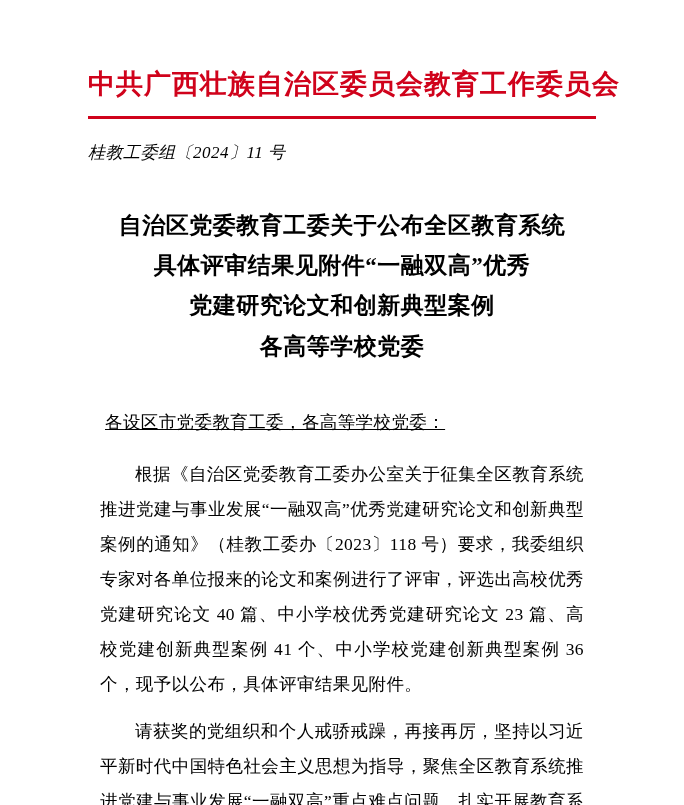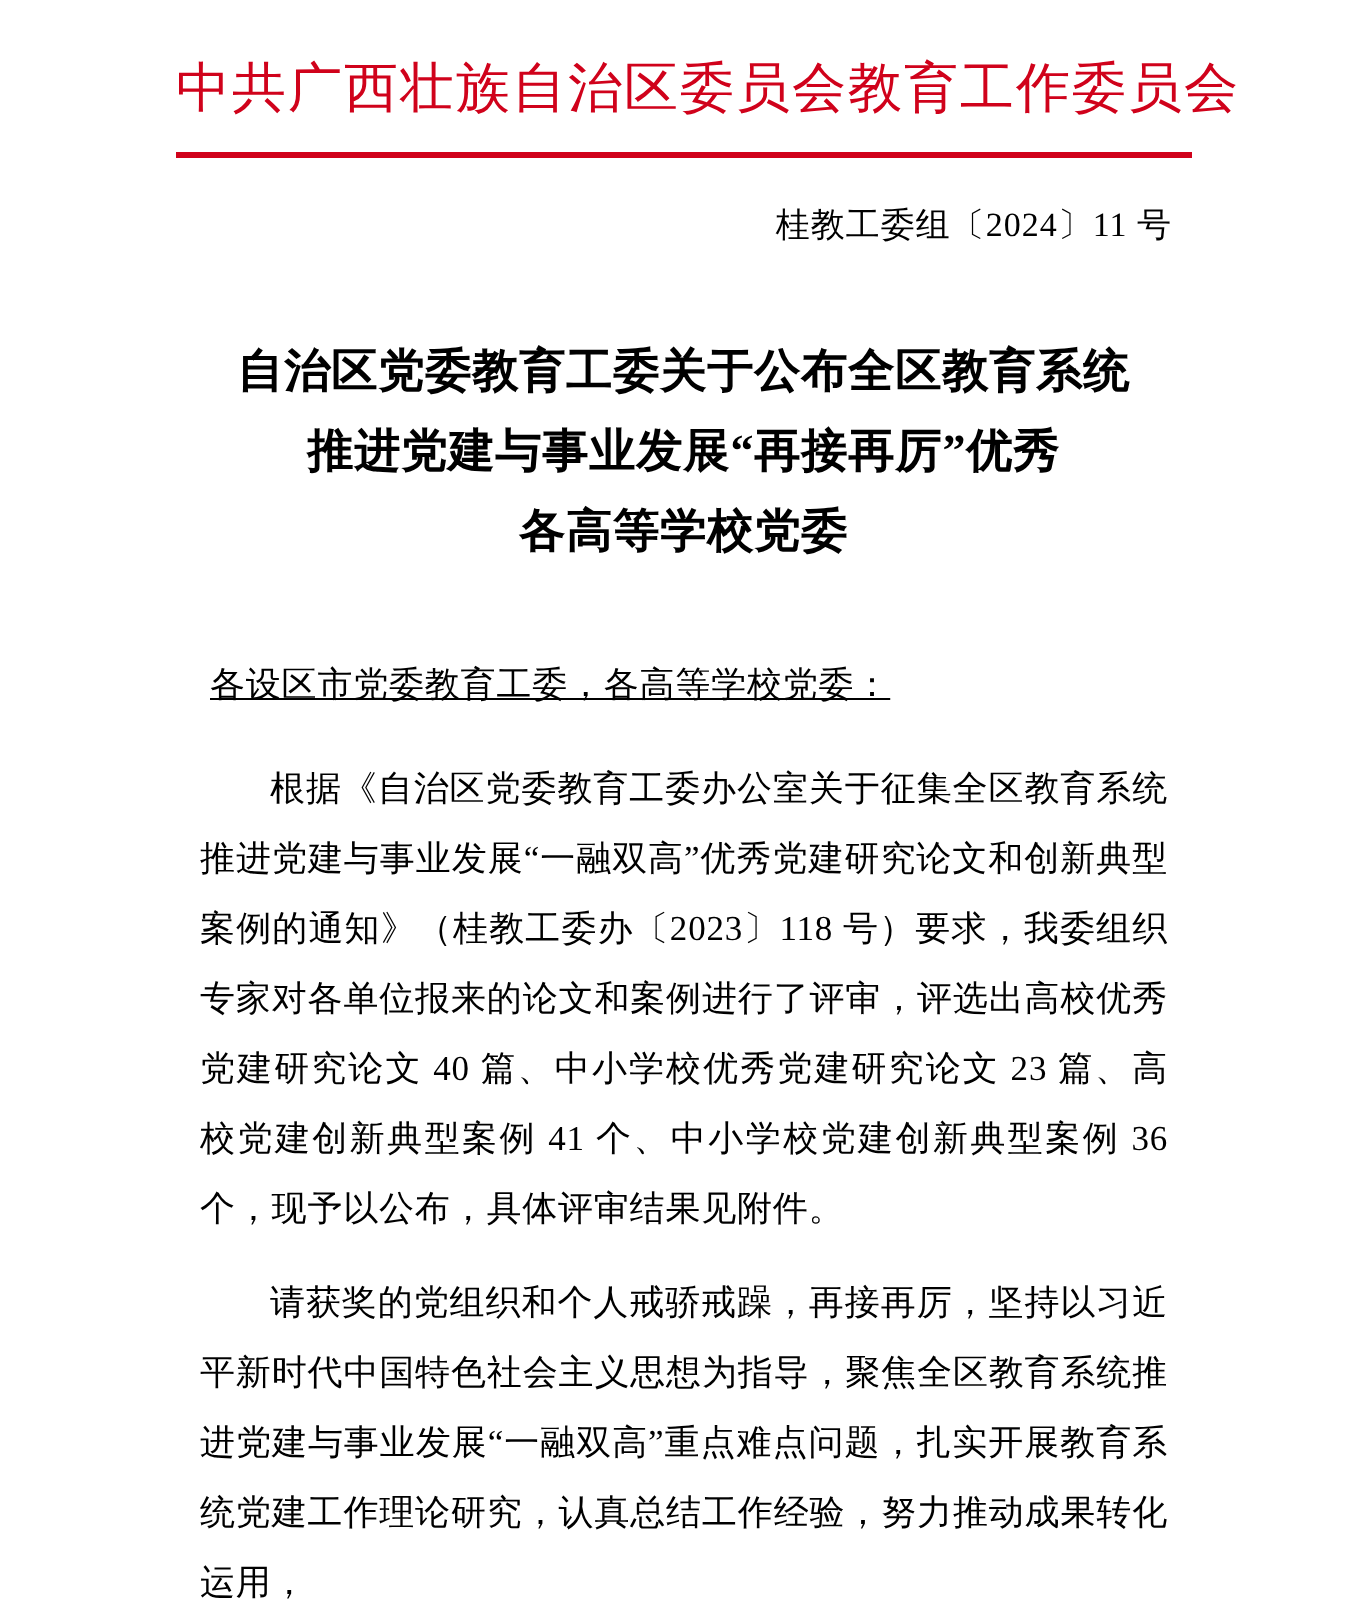--- a/index.html
+++ b/index.html
@@ -15,42 +15,42 @@
     overflow: hidden;
   }
   .page {
     position: relative;
     width: 684px;
     height: 805px;
     box-sizing: border-box;
     padding: 0 88px;
   }
   .masthead {
-    margin-top: 28px;
+    margin-top: 68px;
     text-align: center;
     color: #d0021b;
     font-family: "Liberation Serif", "DejaVu Serif", serif;
-    font-weight: normal;
+    font-weight: bold;
     font-size: 27px;
     letter-spacing: 1px;
     line-height: 1.25;
     white-space: nowrap;
   }
   .masthead-rule {
     margin: 14px 0 0 0;
     height: 3px;
     background: #d0021b;
     width: 100%;
   }
   .doc-number {
     margin-top: 22px;
-    text-align: right;
     font-size: 17px;
     letter-spacing: 0.5px;
     padding-right: 10px;
+    font-style: italic;
   }
   .title {
     margin-top: 42px;
     text-align: center;
     font-weight: bold;
     font-size: 23px;
     line-height: 1.75;
     letter-spacing: 0.5px;
   }
   .title div {
@@ -78,21 +78,22 @@
 
 <div class="page">
 
   <div class="masthead">中共广西壮族自治区委员会教育工作委员会</div>
   <div class="masthead-rule"></div>
 
   <div class="doc-number">桂教工委组〔2024〕11 号</div>
 
   <div class="title">
     <div>自治区党委教育工委关于公布全区教育系统</div>
-    <div>推进党建与事业发展“再接再厉”优秀</div>
+    <div>具体评审结果见附件“一融双高”优秀</div>
+    <div>党建研究论文和创新典型案例</div>
     <div>各高等学校党委</div>
   </div>
 
   <div class="body-text">
     <p class="salutation">各设区市党委教育工委，各高等学校党委：</p>
     <p class="para">根据《自治区党委教育工委办公室关于征集全区教育系统推进党建与事业发展“一融双高”优秀党建研究论文和创新典型案例的通知》（桂教工委办〔2023〕118 号）要求，我委组织专家对各单位报来的论文和案例进行了评审，评选出高校优秀党建研究论文 40 篇、中小学校优秀党建研究论文 23 篇、高校党建创新典型案例 41 个、中小学校党建创新典型案例 36 个，现予以公布，具体评审结果见附件。</p>
     <p class="para">请获奖的党组织和个人戒骄戒躁，再接再厉，坚持以习近平新时代中国特色社会主义思想为指导，聚焦全区教育系统推进党建与事业发展“一融双高”重点难点问题，扎实开展教育系统党建工作理论研究，认真总结工作经验，努力推动成果转化运用，</p>
   </div>
 
 </div>

